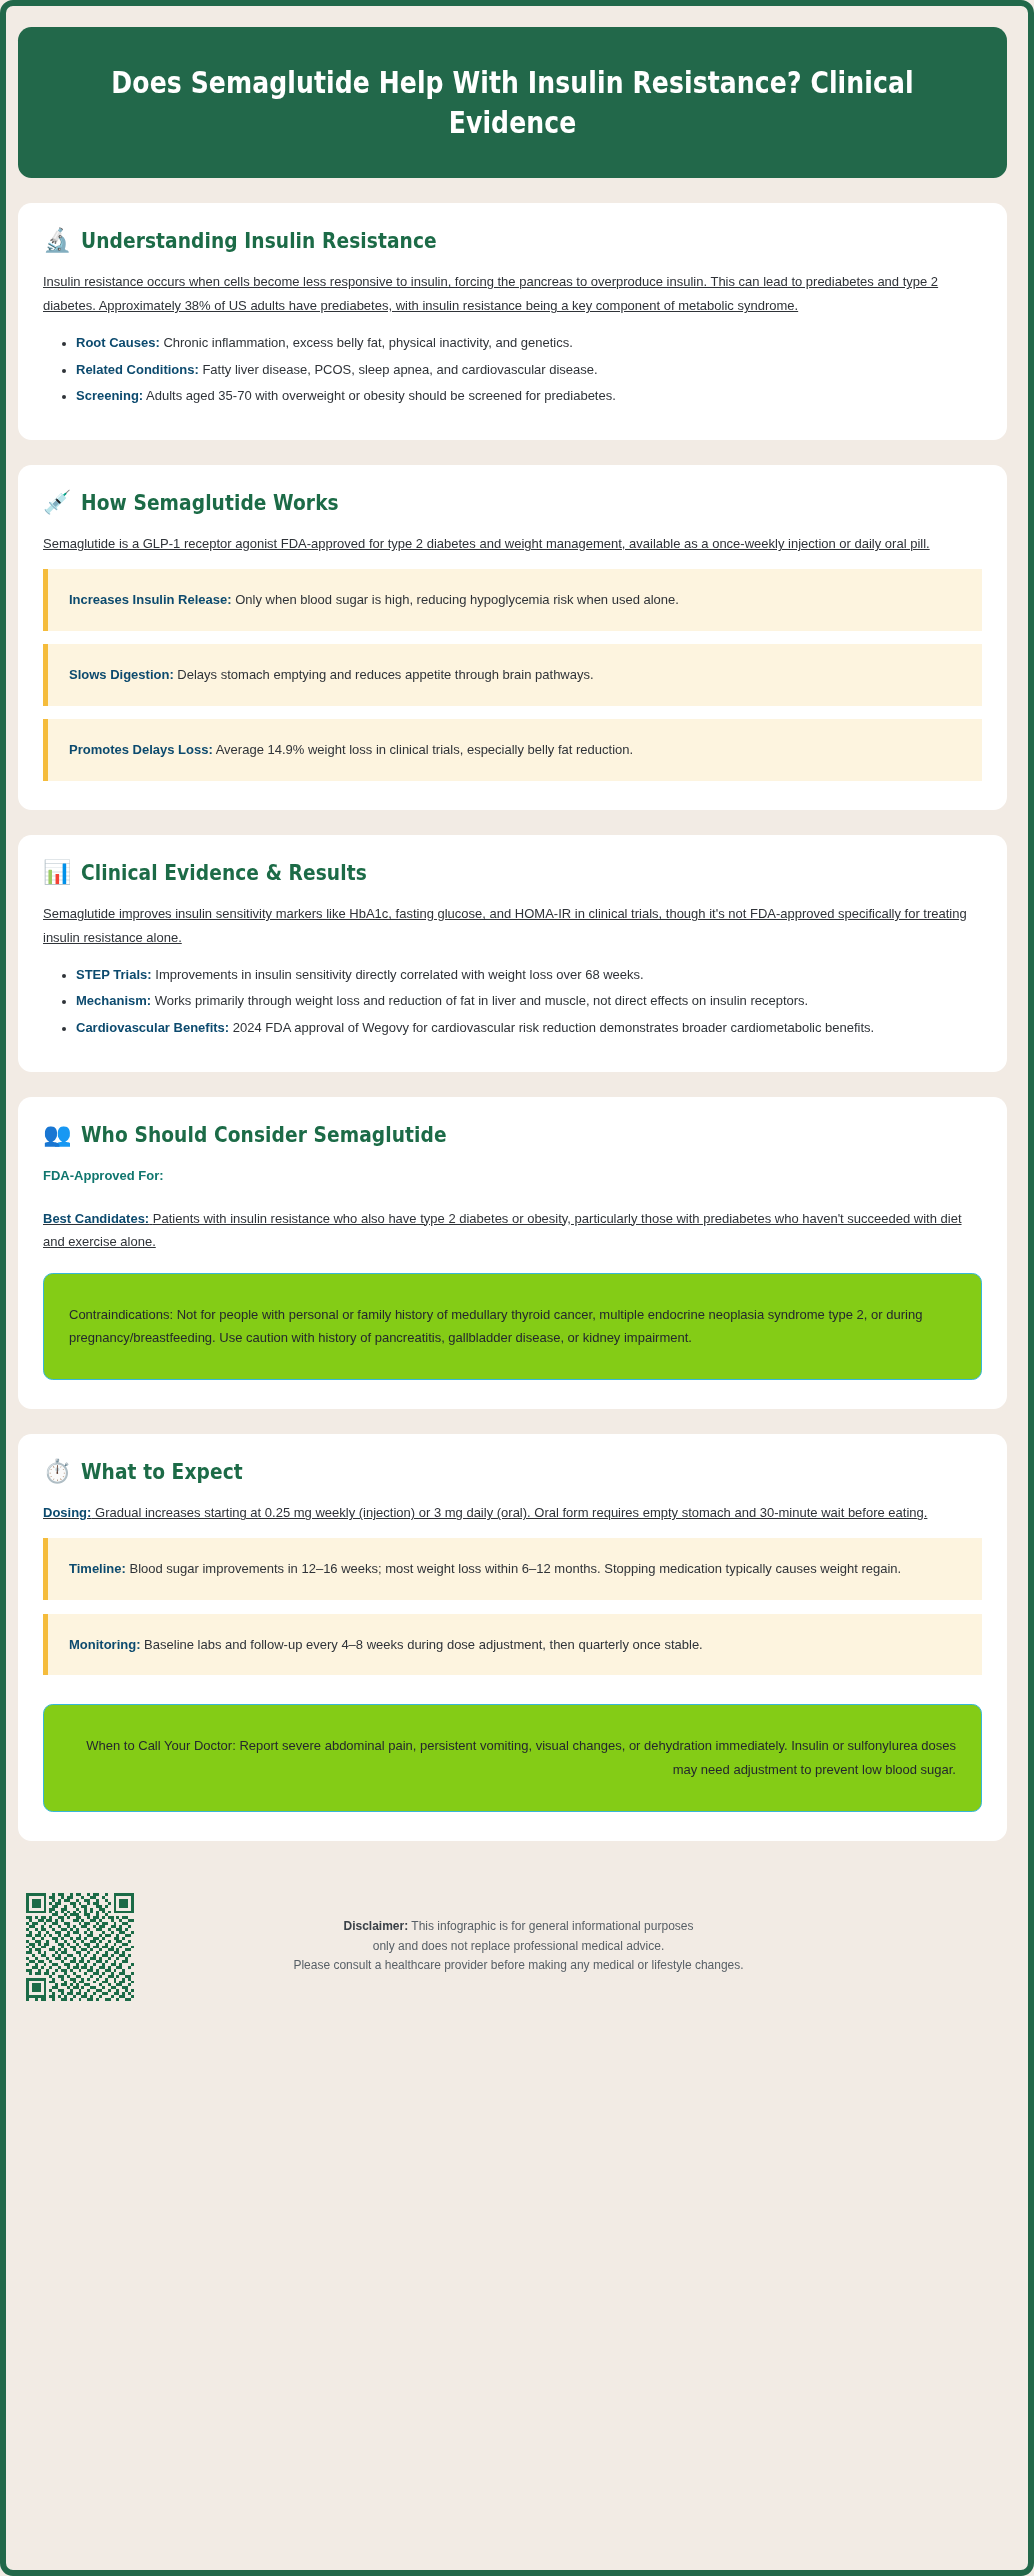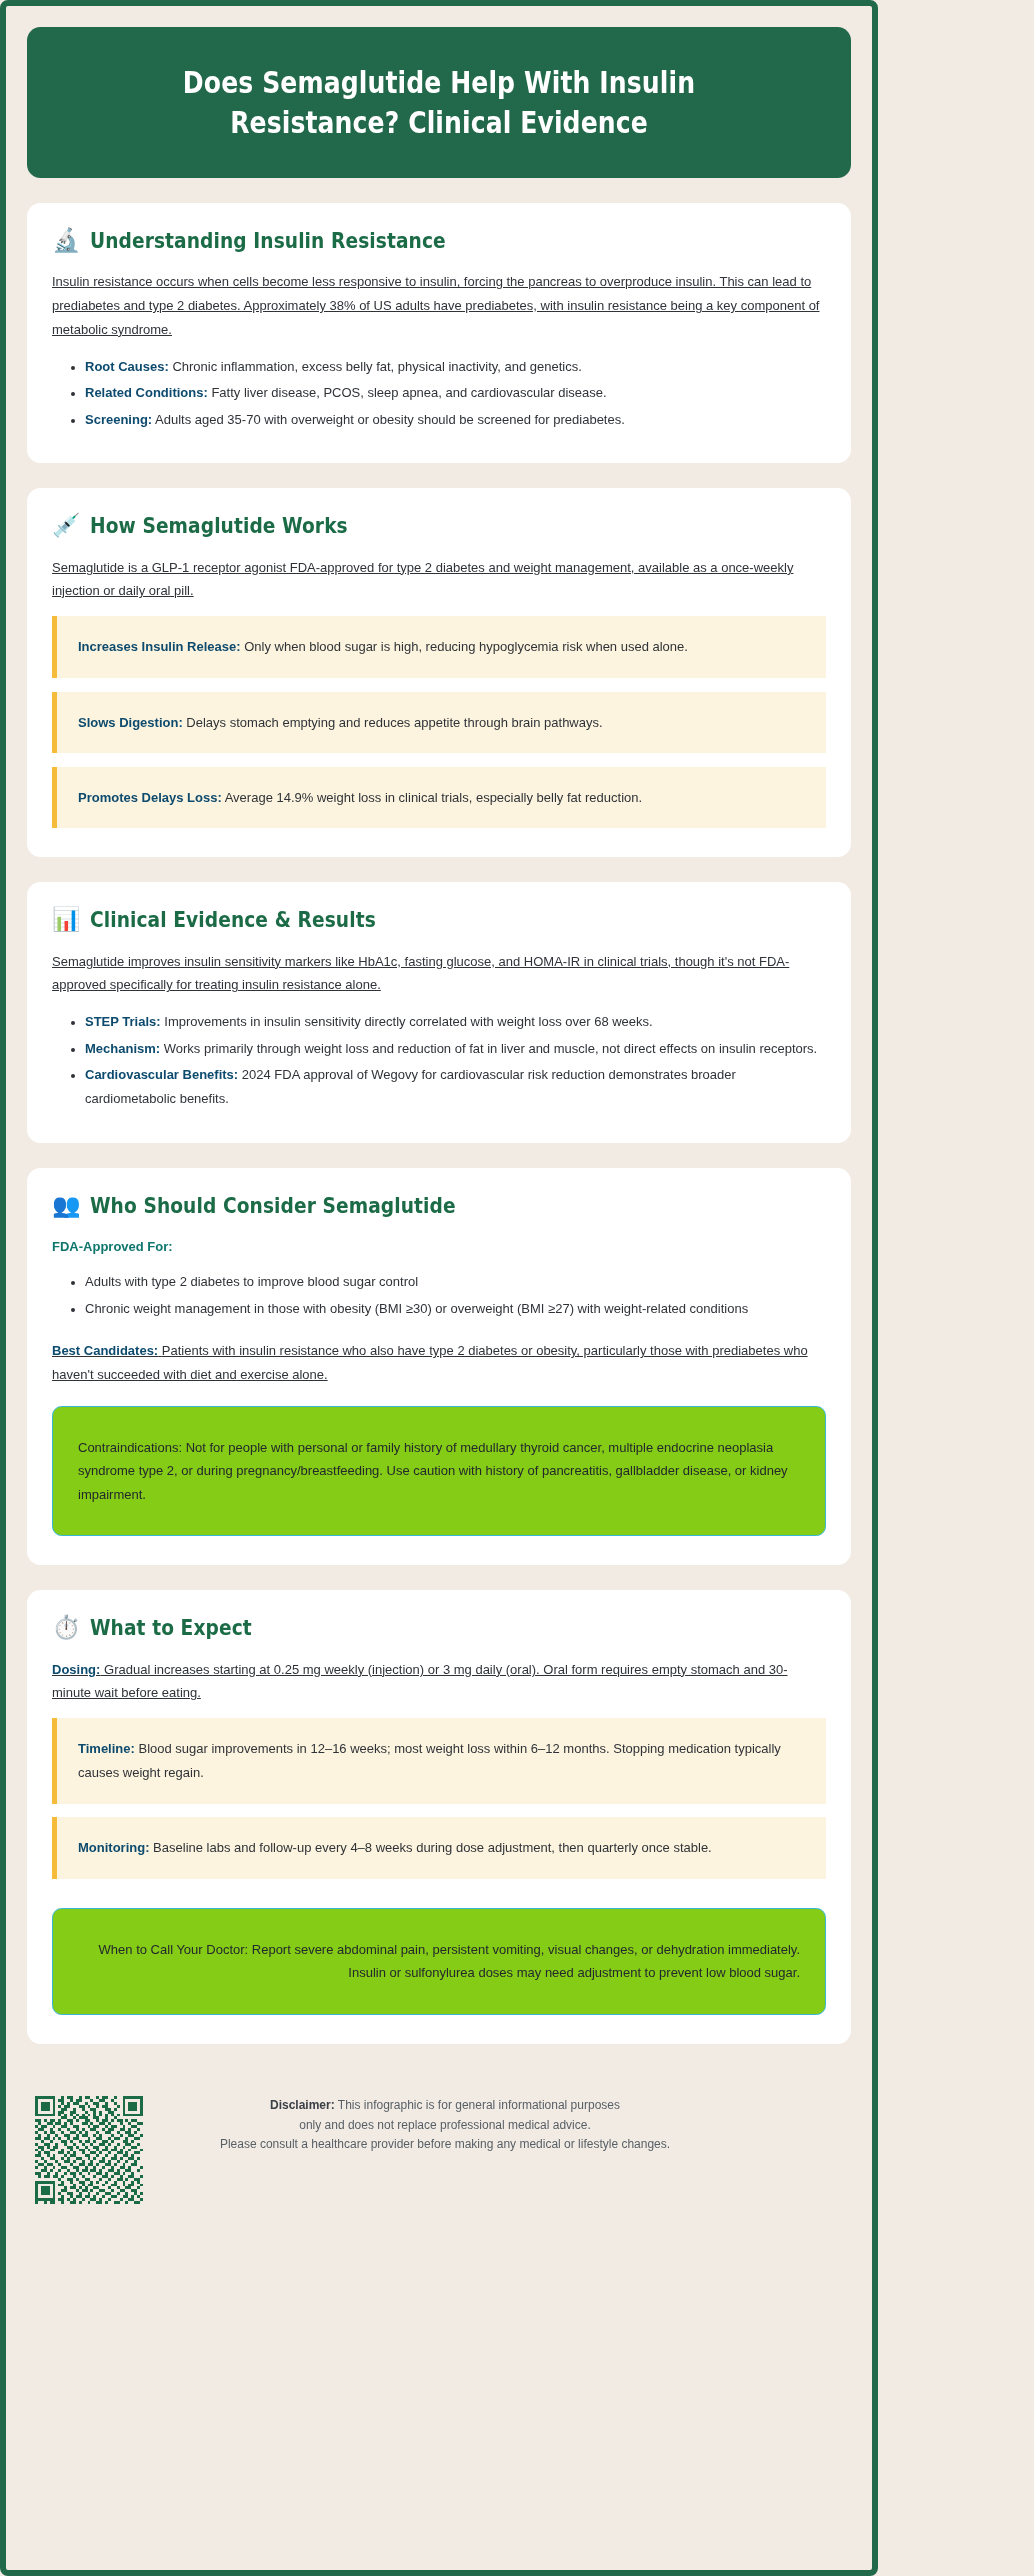--- a/index.html
+++ b/index.html
@@ -9,26 +9,26 @@
   body {
     width: 1034px;
     min-height: 2576px;
     background: #f2ebe4;
     font-family: "Liberation Sans", sans-serif;
     -webkit-font-smoothing: antialiased;
   }
 
   .page {
     box-sizing: border-box;
-    width: 878px;
+    width: 1034px;
     min-height: 2576px;
     background: #f2ebe4;
     border: 6.7px solid #22684a;
-    border-radius: 8px;
-    padding: 21px 21px 0 21px;
+    border-radius: 13px;
+    padding: 21px 21px 0 12px;
     position: relative;
   }
 
   
   .hero {
     background: #22684a;
     border-radius: 13.4px;
     padding: 36px 58px;
     min-height: 149px;
     box-sizing: border-box;
@@ -132,20 +132,21 @@
     margin-top: 19px;
     font-size: 13px;
     line-height: 1.82;
     color: #24282d;
     font-weight: normal;
   }
 
   
   .footer {
     display: flex;
+    align-items: center;
     padding: 27px 7.7px 25px 7.7px;
     gap: 19px;
   }
   .qr {
     width: 108px;
     height: 108px;
     flex: 0 0 108px;
     image-rendering: pixelated;
   }
   .disclaimer {
@@ -203,24 +204,20 @@
       <li><span class="lbl">Cardiovascular Benefits:</span> <span>2024 FDA approval of Wegovy for cardiovascular risk reduction demonstrates broader cardiometabolic benefits.</span></li>
     </ul>
   </div>
 
   <div class="card">
     <div class="sec-head">
       <span class="sec-icon">👥</span>
       <span class="sec-title">Who Should Consider Semaglutide</span>
     </div>
     <p class="subhead">FDA-Approved For:</p>
-    <ul class="bullets">
-      <li>Adults with type 2 diabetes to improve blood sugar control</li>
-      <li>Chronic weight management in those with obesity (BMI ≥30) or overweight (BMI ≥27) with weight-related conditions</li>
-    </ul>
     <p class="body" style="margin-top:19px;"><span class="lbl">Best Candidates:</span> <span>Patients with insulin resistance who also have type 2 diabetes or obesity, particularly those with prediabetes who haven't succeeded with diet and exercise alone.</span></p>
     <div class="warn">Contraindications: Not for people with personal or family history of medullary thyroid cancer, multiple endocrine neoplasia syndrome type 2, or during pregnancy/breastfeeding. Use caution with history of pancreatitis, gallbladder disease, or kidney impairment.</div>
   </div>
 
   <div class="card">
     <div class="sec-head">
       <span class="sec-icon">⏱️</span>
       <span class="sec-title">What to Expect</span>
     </div>
     <p class="body"><span class="lbl">Dosing:</span> <span>Gradual increases starting at 0.25 mg weekly (injection) or 3 mg daily (oral). Oral form requires empty stomach and 30-minute wait before eating.</span></p>

